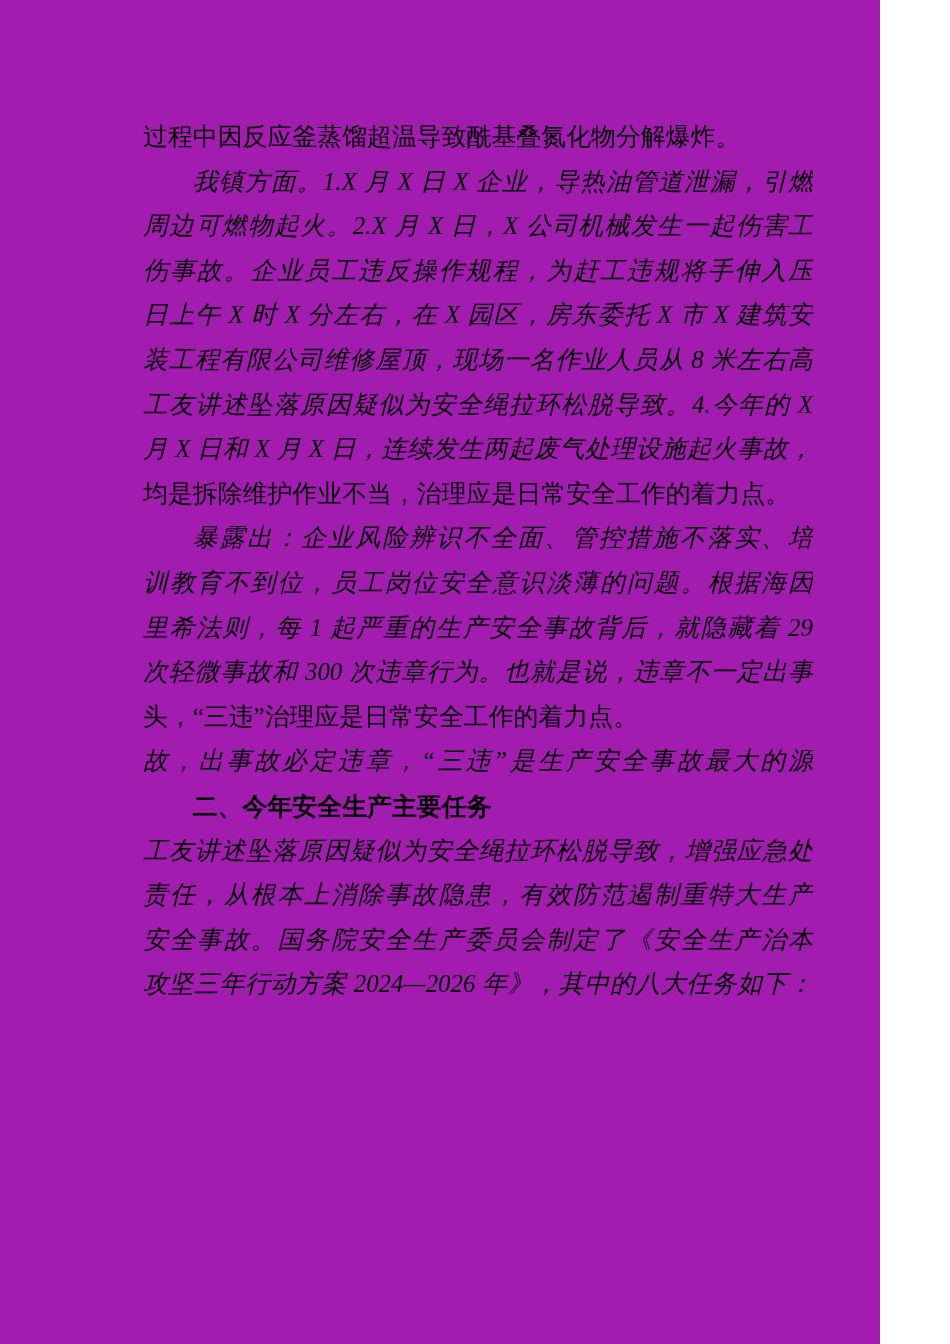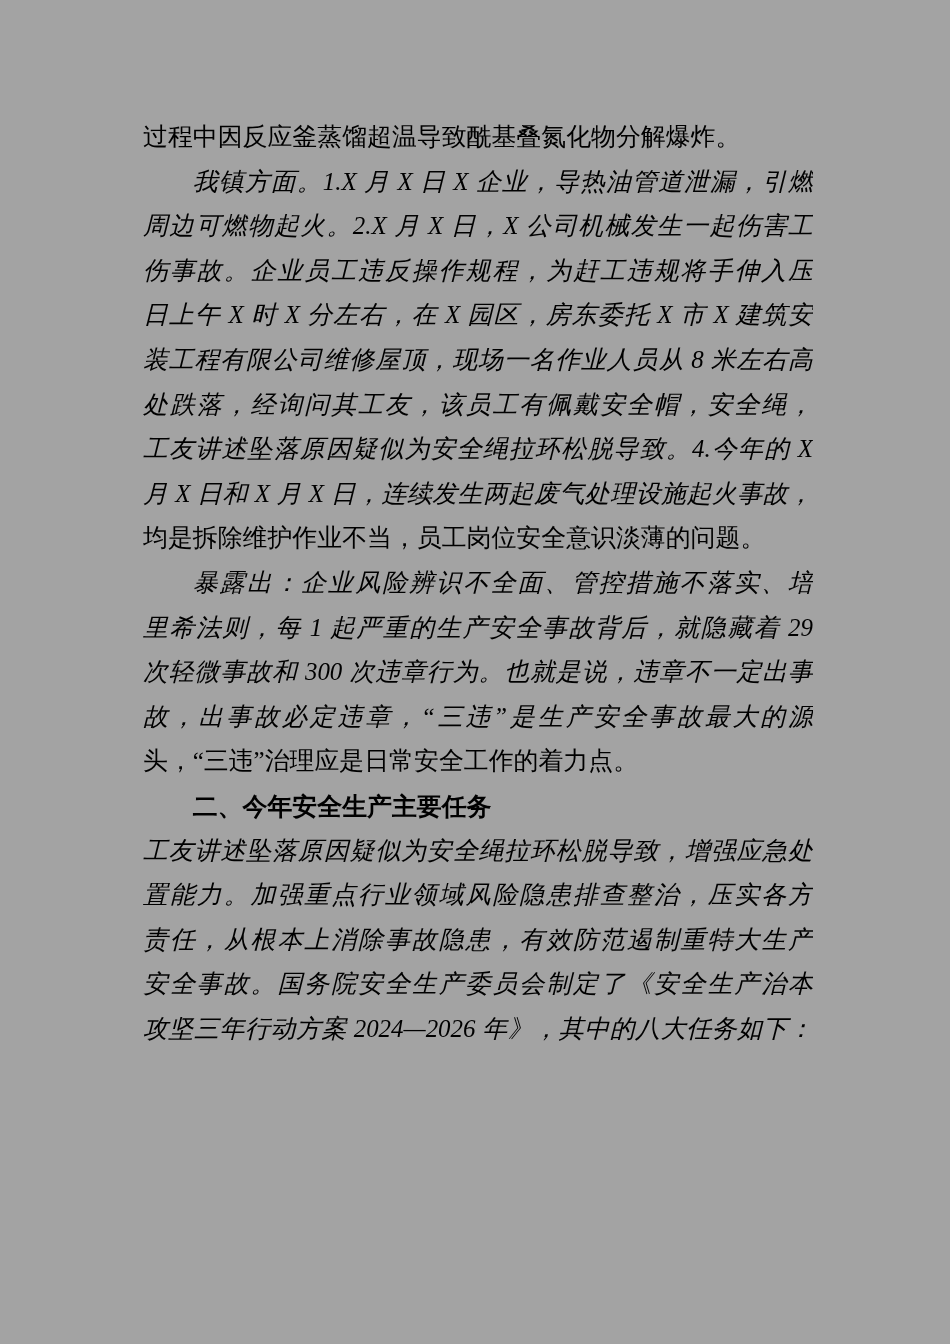--- a/index.html
+++ b/index.html
@@ -2,23 +2,23 @@
 <html><head>
 <meta charset="utf-8">
 <style>
   html, body {
     margin: 0;
     padding: 0;
     background: #ffffff;
   }
   .page {
     position: relative;
-    width: 950px;
+    width: 880px;
     height: 1344px;
-    background: #a3a3a3;
+    background: #a21caf;
     overflow: hidden;
   }
   .content {
     position: absolute;
     left: 143px;
     top: 115px;
     width: 670px;
   }
   .line {
     font-family: "Liberation Serif", "DejaVu Serif", serif;
@@ -50,29 +50,28 @@
 <body>
 
 <div class="page">
   <div class="content" id="doc-content">
       <div class="line nojustify">过程中因反应釜蒸馏超温导致酰基叠氮化物分解爆炸。</div>
       <div class="line indent justify">我镇方面。1.X 月 X 日 X 企业，导热油管道泄漏，引燃</div>
       <div class="line justify">周边可燃物起火。2.X 月 X 日，X 公司机械发生一起伤害工</div>
       <div class="line justify">伤事故。企业员工违反操作规程，为赶工违规将手伸入压</div>
       <div class="line justify">日上午 X 时 X 分左右，在 X 园区，房东委托 X 市 X 建筑安</div>
       <div class="line justify">装工程有限公司维修屋顶，现场一名作业人员从 8 米左右高</div>
-      <div class="line justify">处跌落，经询问其工友，该员工有佩戴安全帽，安全绳，</div>
       <div class="line justify">工友讲述坠落原因疑似为安全绳拉环松脱导致。4.今年的 X</div>
       <div class="line justify">月 X 日和 X 月 X 日，连续发生两起废气处理设施起火事故，</div>
-      <div class="line nojustify">均是拆除维护作业不当，员工岗位安全意识淡薄的问题。</div>
+      <div class="line nojustify">均是拆除维护作业不当，治理应是日常安全工作的着力点。</div>
       <div class="line indent justify">暴露出：企业风险辨识不全面、管控措施不落实、培</div>
+      <div class="line justify">训教育不到位，员工岗位安全意识淡薄的问题。根据海因</div>
       <div class="line justify">里希法则，每 1 起严重的生产安全事故背后，就隐藏着 29</div>
       <div class="line justify">次轻微事故和 300 次违章行为。也就是说，违章不一定出事</div>
+      <div class="line nojustify">头，“三违”治理应是日常安全工作的着力点。</div>
       <div class="line justify">故，出事故必定违章，“三违”是生产安全事故最大的源</div>
-      <div class="line nojustify">头，“三违”治理应是日常安全工作的着力点。</div>
       <div class="line heading indent nojustify">二、今年安全生产主要任务</div>
       <div class="line justify">工友讲述坠落原因疑似为安全绳拉环松脱导致，增强应急处</div>
-      <div class="line justify">置能力。加强重点行业领域风险隐患排查整治，压实各方</div>
       <div class="line justify">责任，从根本上消除事故隐患，有效防范遏制重特大生产</div>
       <div class="line justify">安全事故。国务院安全生产委员会制定了《安全生产治本</div>
       <div class="line justify">攻坚三年行动方案 2024—2026 年》，其中的八大任务如下：</div>
     </div>
 </div>
 
 </body></html>

